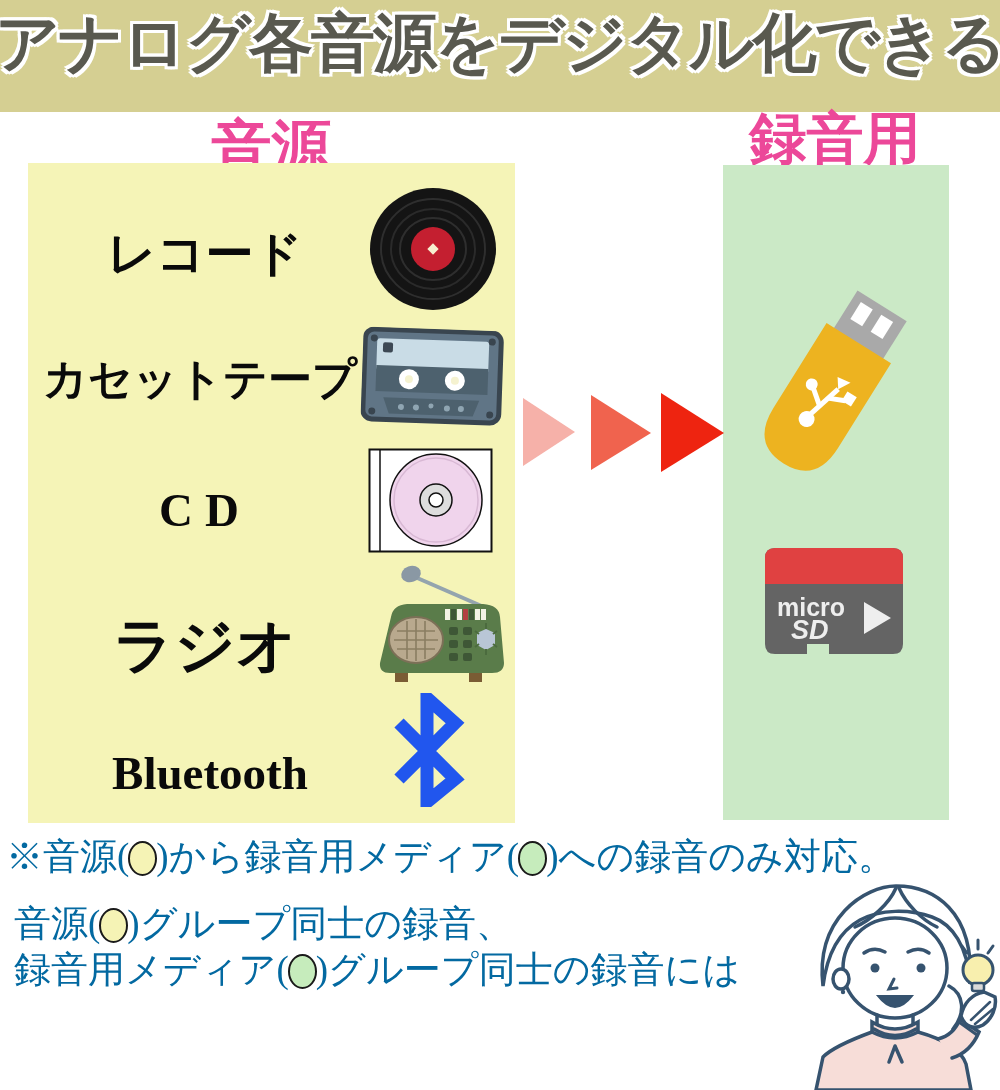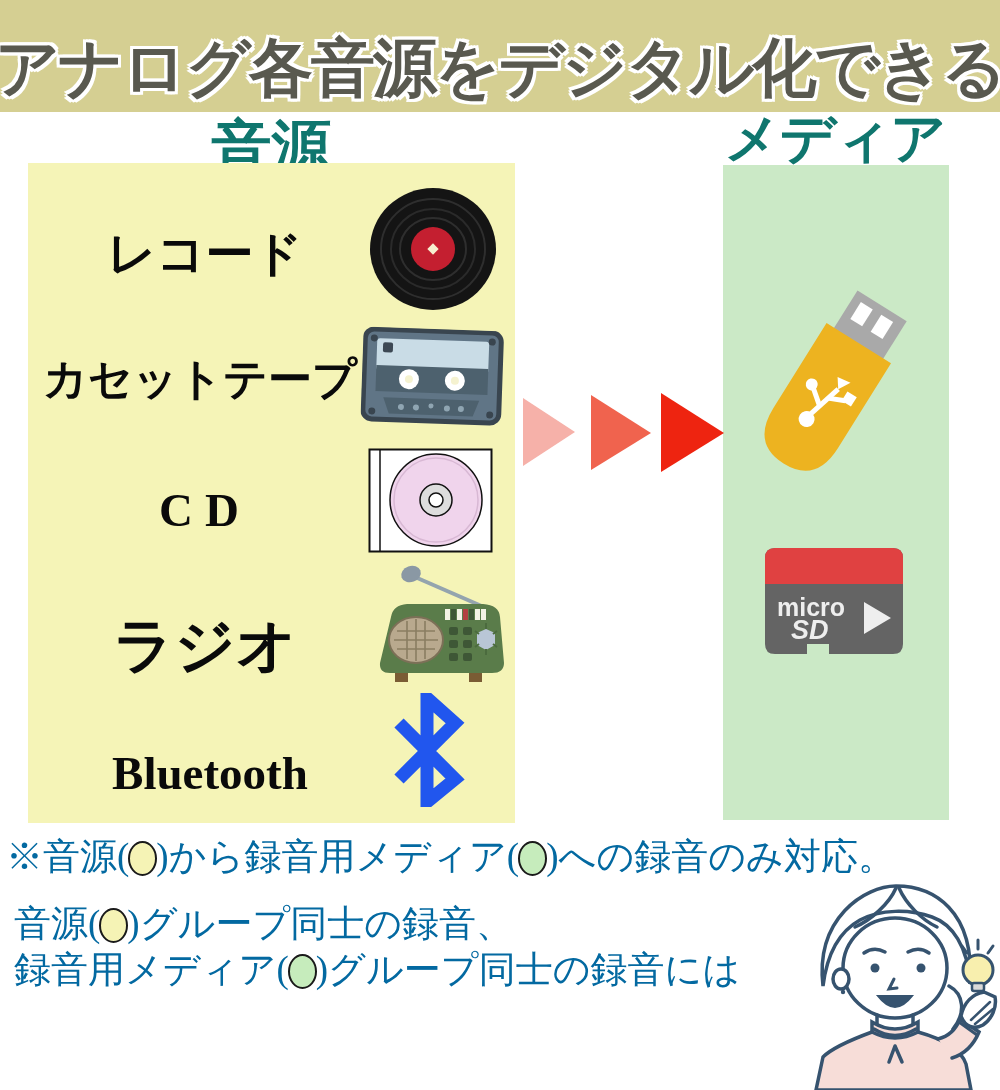--- a/index.html
+++ b/index.html
@@ -1,33 +1,33 @@
 <!DOCTYPE html>
 <html><head>
 <meta charset="utf-8">
 <style>
   * { margin:0; padding:0; box-sizing:border-box; }
   body { background:#fff; font-family:"Liberation Sans", sans-serif; }
   .canvas{ position:relative; width:1000px; height:1090px; background:#ffffff; overflow:hidden; }
   .abs{ position:absolute; }
 
   
-  .header{ left:0; top:0; width:1000px; height:112px; background:#d5cf92; display:flex; align-items:flex-end; justify-content:center; }
+  .header{ left:0; top:0; width:1000px; height:112px; background:#d5cf92; display:flex; align-items:flex-start; justify-content:center; }
   .header-title{
     font-family:"Liberation Sans", sans-serif; font-weight:bold; font-size:64px; letter-spacing:-2px;
     color:#59594f; white-space:nowrap;
     text-shadow:-3px -3px 0 #fff, 3px -3px 0 #fff, -3px 3px 0 #fff, 3px 3px 0 #fff,
                  0 -3px 0 #fff, 0 3px 0 #fff, -3px 0 0 #fff, 3px 0 0 #fff;
   }
 
   
   .source-panel{ left:28px; top:163px; width:487px; height:660px; background:#f5f4b7; }
   .media-panel{ left:723px; top:165px; width:226px; height:655px; background:#cbe9c6; }
 
-  .panel-title{ font-family:"Liberation Serif", serif; font-weight:bold; color:#0f766e; text-align:center; white-space:nowrap; }
+  .panel-title{ font-family:"Liberation Serif", serif; font-weight:bold; color:#ec4899; text-align:center; white-space:nowrap; }
   .source-title{ left:28px; top:108px; width:487px; font-size:60px; }
   .media-title{ left:700px; top:110px; width:270px; line-height:58px; }
   .media-title .l1{ font-size:57px; }
   .media-title .l2{ font-size:55px; letter-spacing:-1px; }
 
   
   .item-label{ font-family:"Liberation Serif", serif; font-weight:bold; color:#0a0a0a; text-align:center; white-space:nowrap; }
   .lbl-record   { left:30px;  top:206px; width:350px; font-size:48px;margin-top:16px; }
   .lbl-cassette { left:15px;  top:350px; width:370px; font-size:44px;text-align:center; }
   .lbl-cd       { left:30px;  top:483px; width:350px; font-size:47px; letter-spacing:12px; }
@@ -50,20 +50,21 @@
 <body>
 
 <div class="canvas">
 
   <div class="abs header">
     <div class="header-title">アナログ各音源をデジタル化できる</div>
   </div>
 
   <div class="abs panel-title source-title">音源</div>
   <div class="abs panel-title media-title">
+    <div class="l1">録音用</div>
     <div class="l2">メディア</div>
   </div>
 
   <div class="abs source-panel"></div>
   <div class="abs media-panel"></div>
 
   <div class="abs item-label lbl-record">レコード</div>
   <div class="abs item-label lbl-cassette">カセットテープ</div>
   <div class="abs item-label lbl-cd">CD</div>
   <div class="abs item-label lbl-radio">ラジオ</div>

